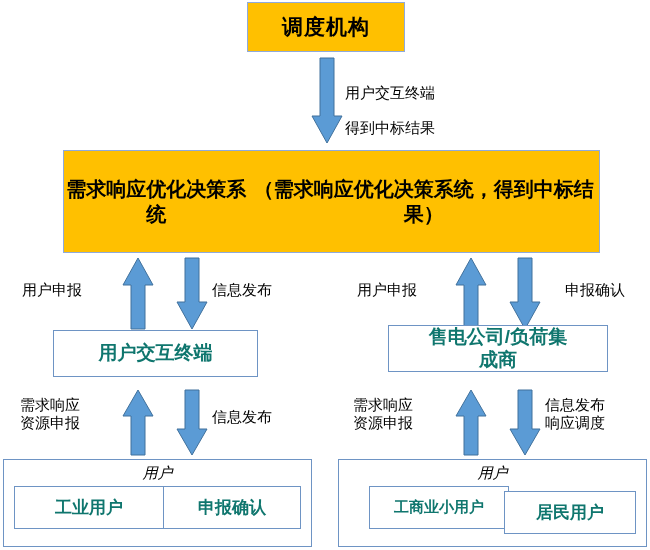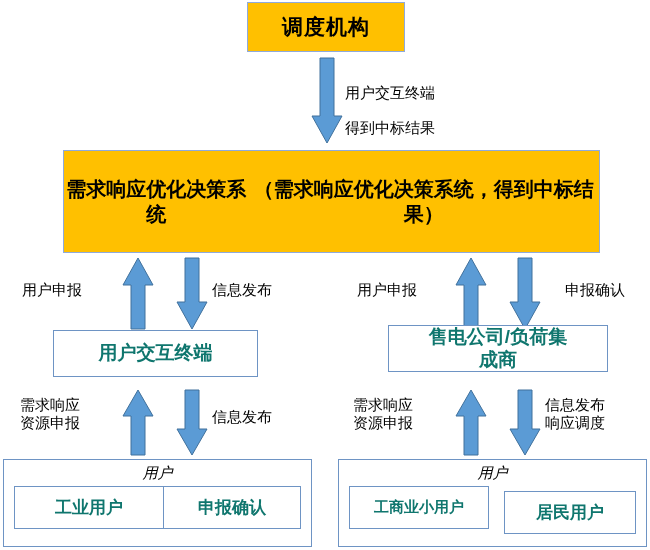--- a/index.html
+++ b/index.html
@@ -25,21 +25,21 @@
     border:1.5px solid #6E94C4;
     color:#0f766e;
   }
   .plain{border:1.5px solid #6E94C4;background:#FFFFFF;}
 
   .t-top{font-size:21px;font-weight:bold;letter-spacing:1px;}
   .t-main{font-size:20px;font-weight:bold;line-height:1.25;}
   .t-mid{font-size:19px;font-weight:bold;line-height:1.2;}
   .t-group{font-size:15px;font-weight:normal;font-style:italic;}
   .t-leaf{font-size:17px;font-weight:bold;}
-  .t-leaf-sm{font-size:15px;font-weight:bold;}
+  .t-leaf-sm{font-size:15px;font-weight:bold;margin-left:20px;}
 
   
   .lbl{
     position:absolute;
     font-size:15px;
     color:#000000;
     line-height:1.18;
     white-space:pre-line;
     text-align:left;
   }

